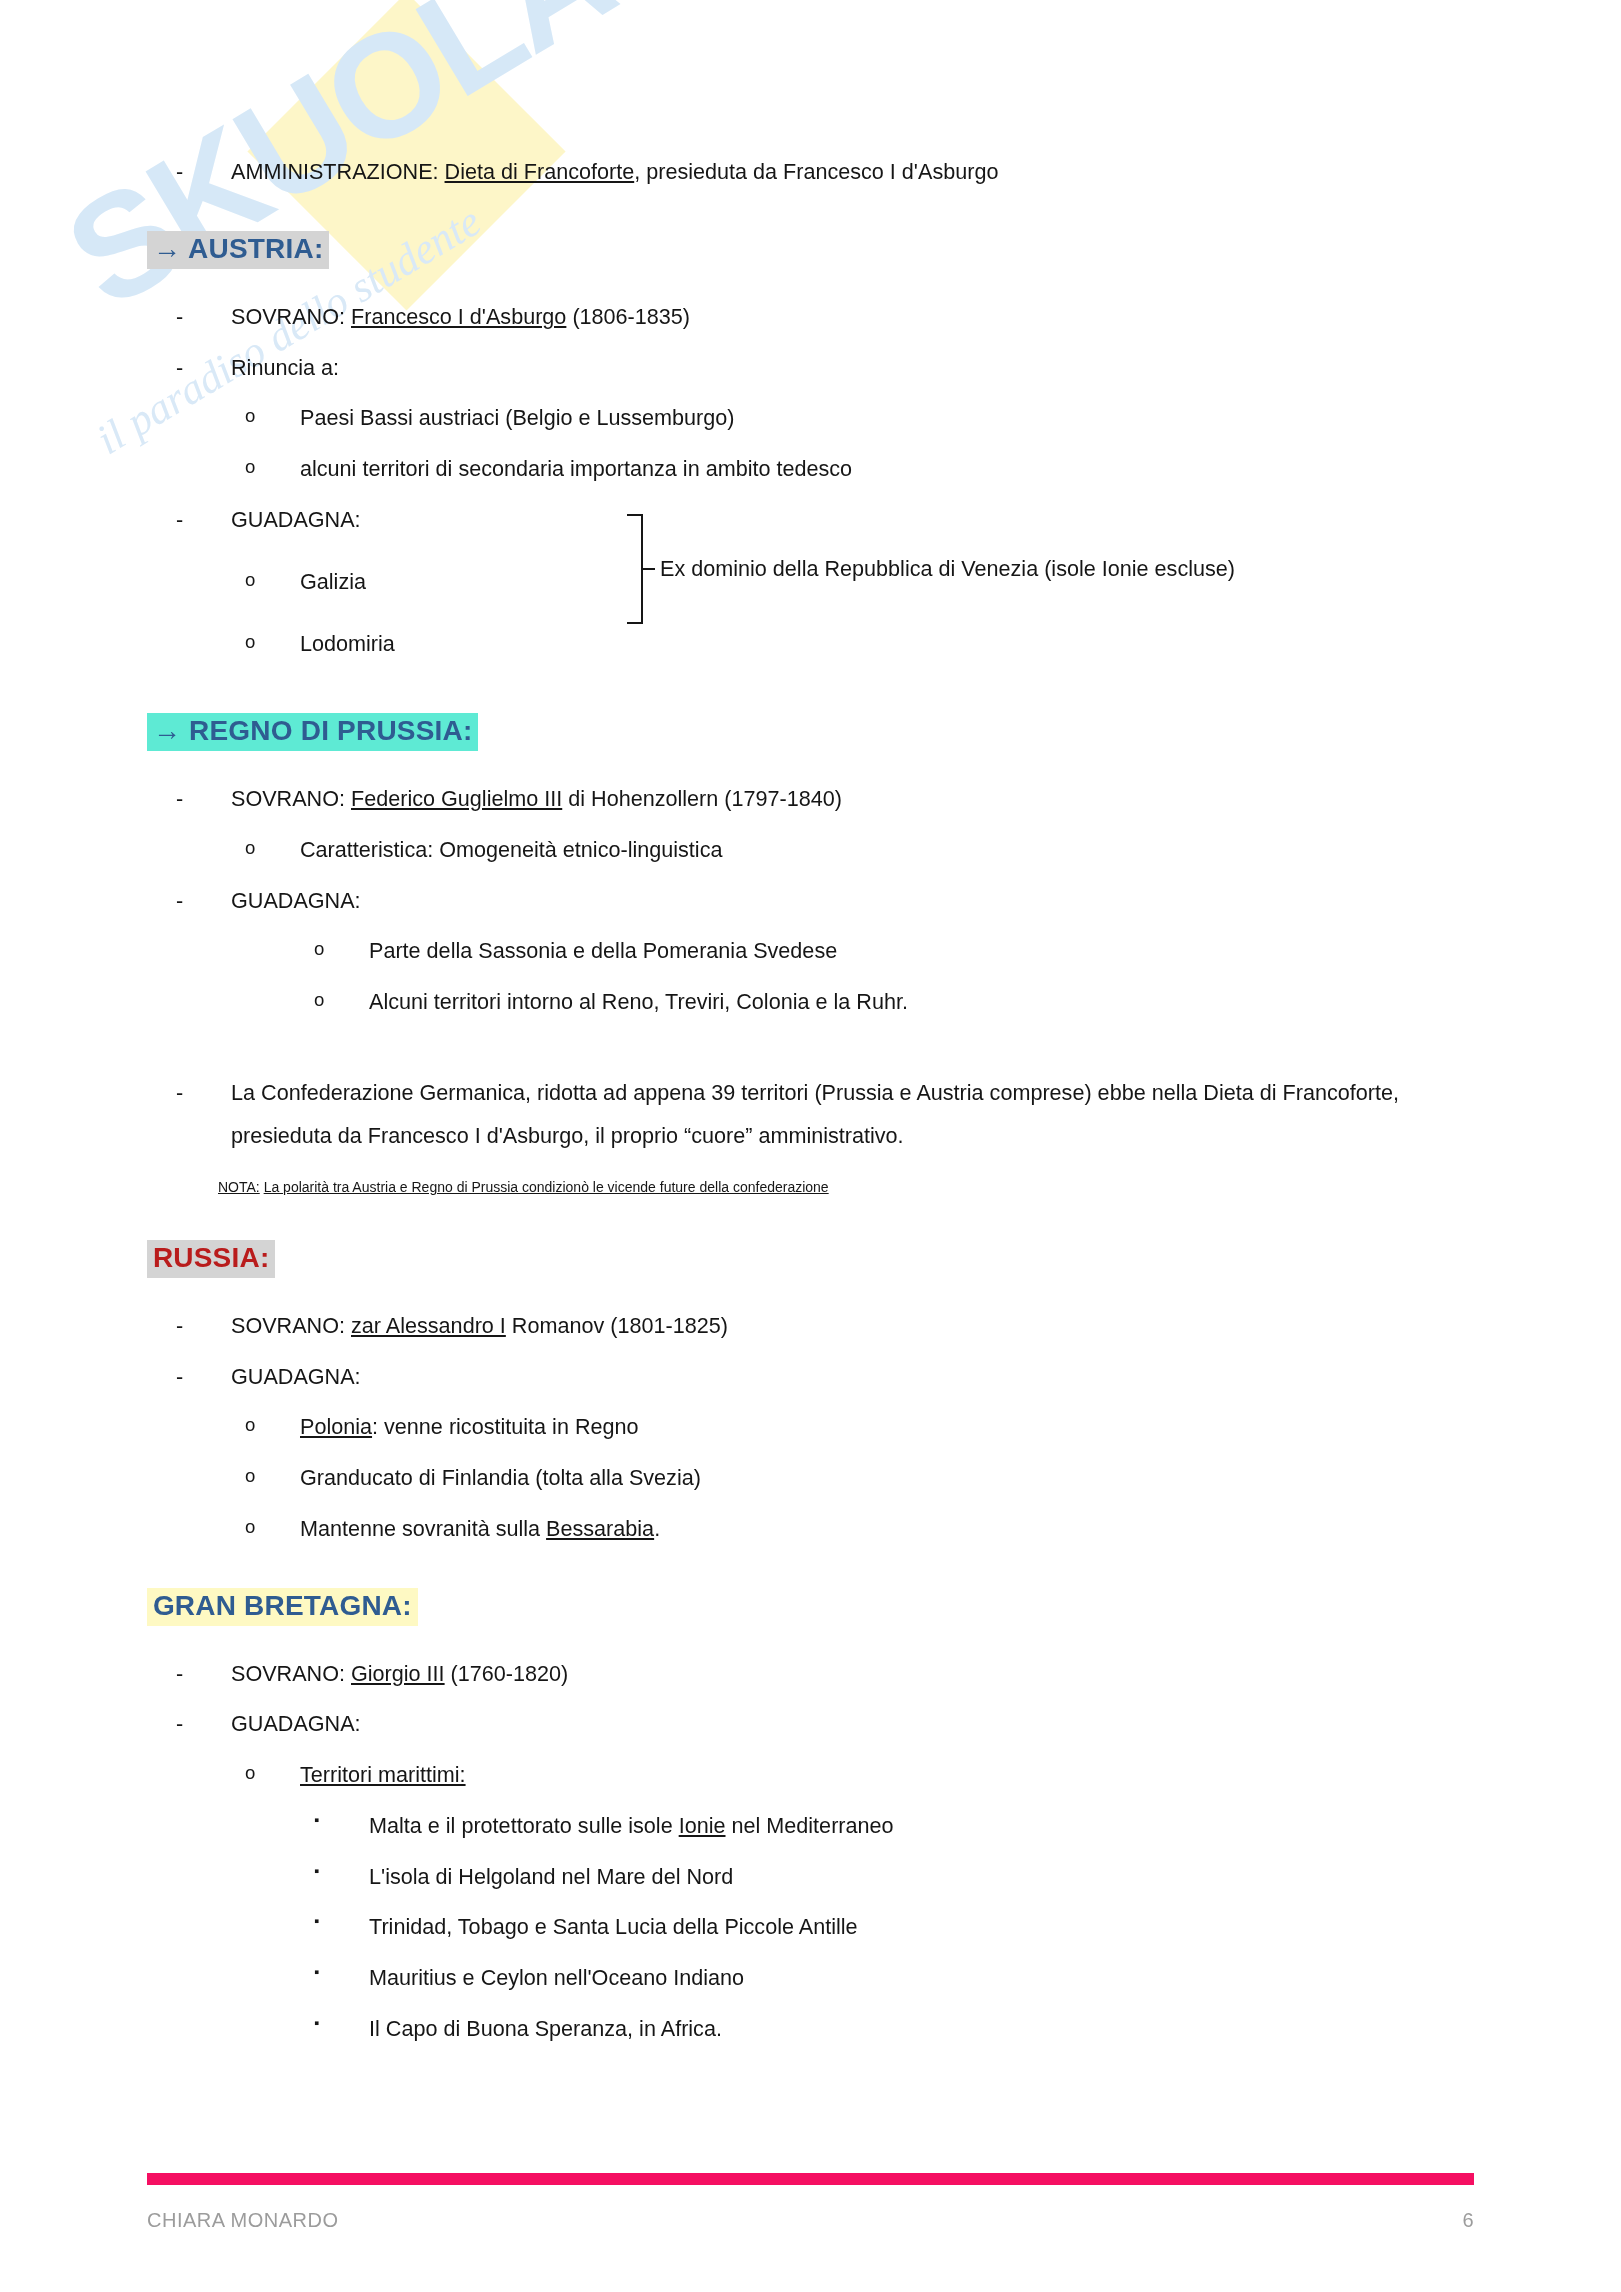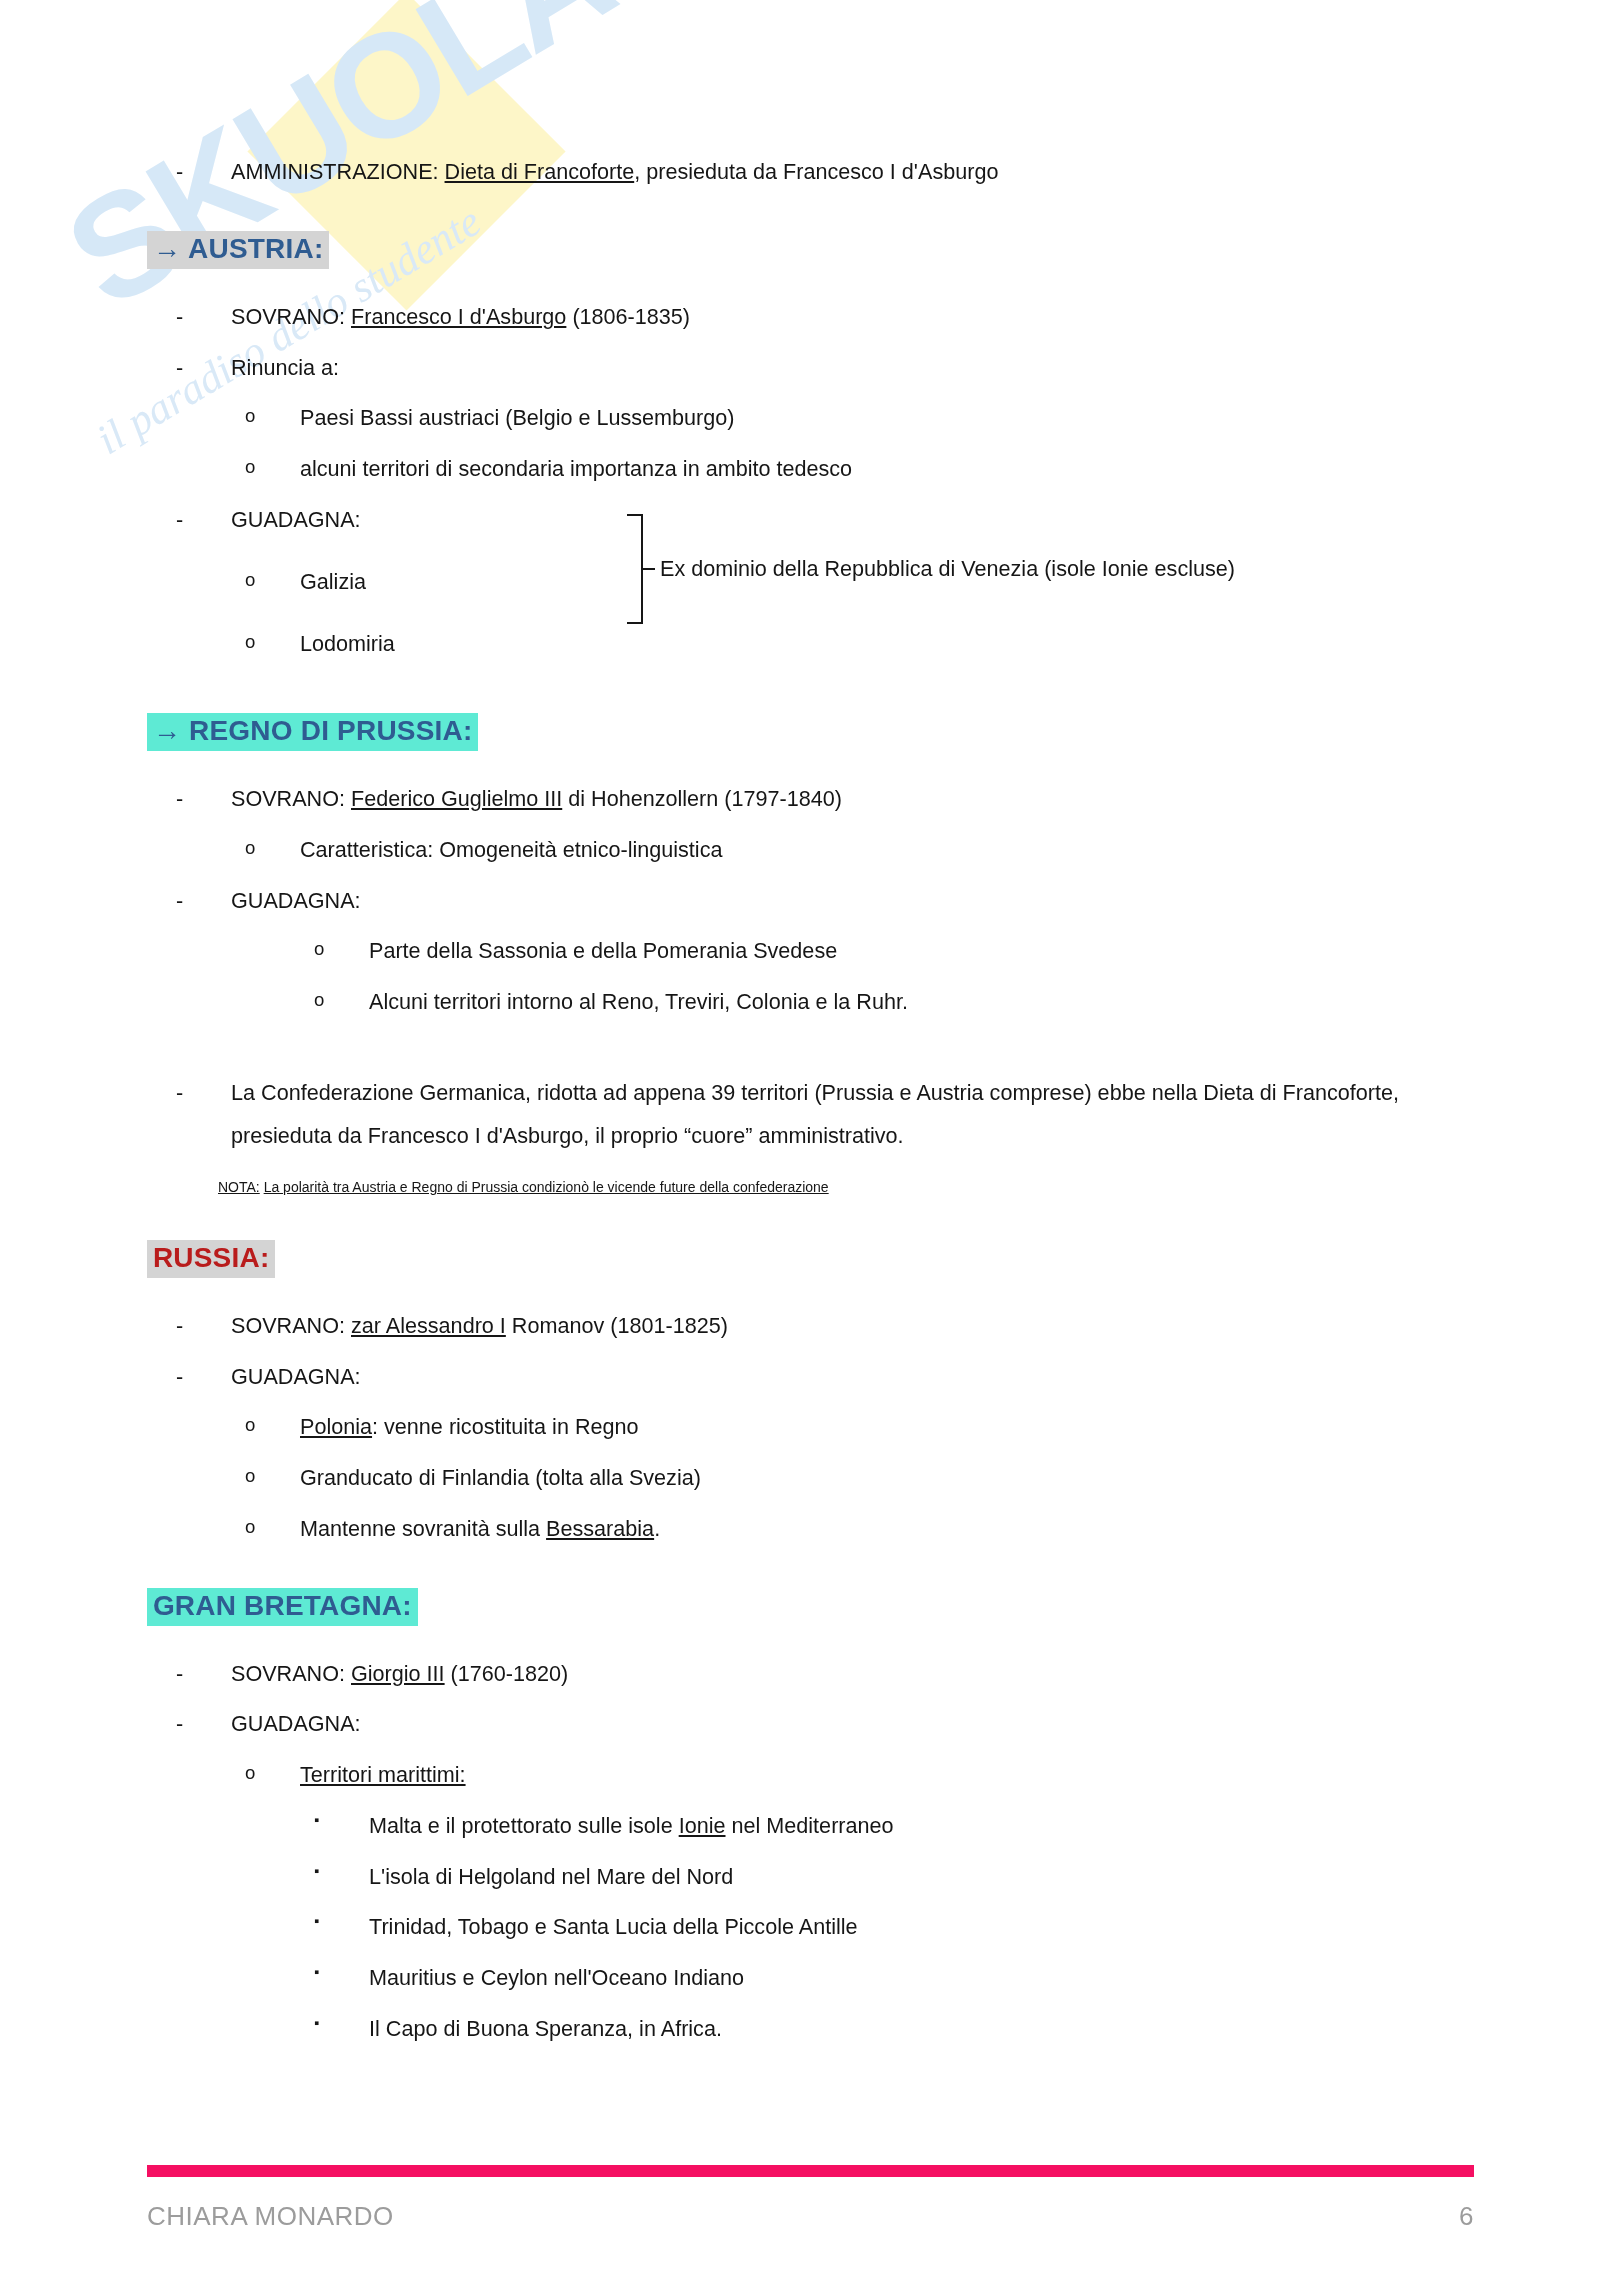--- a/index.html
+++ b/index.html
@@ -203,21 +203,21 @@
     height: 11.8px;
     background: #f50f62;
     width: 100%;
   }
   .footer-row {
     display: flex;
     justify-content: space-between;
     align-items: center;
     margin-top: 24px;
     color: #9c9c9c;
-    font-size: 26px;
+    font-size: 20px;
     letter-spacing: 0.5px;
   }
 </style>
 </head>
 <body>
 
 <div class="page">
 
   <div class="watermark">
     <div class="wm-diamond"></div>
@@ -393,21 +393,21 @@
     <div class="gap-sm"></div>
 
     <div class="row lvl2">
       <span class="bullet">o</span>
       <span class="txt"><span>Mantenne sovranità sulla </span><u>Bessarabia</u><span>.</span></span>
     </div>
 
     <div class="gap-lg"></div>
 
     <div class="section-head">
-      <span class="hl" style="color: rgb(47, 92, 145); background: #5eead4;"><span>GRAN BRETAGNA:</span></span>
+      <span class="hl" style="color: rgb(47, 92, 145); background: #fef9c3;"><span>GRAN BRETAGNA:</span></span>
     </div>
 
     <div class="gap-md"></div>
 
     <div class="row lvl1">
       <span class="bullet">-</span>
       <span class="txt"><span>SOVRANO:</span> <u>Giorgio III</u><span> (1760-1820)</span></span>
     </div>
 
     <div class="gap-sm"></div>

